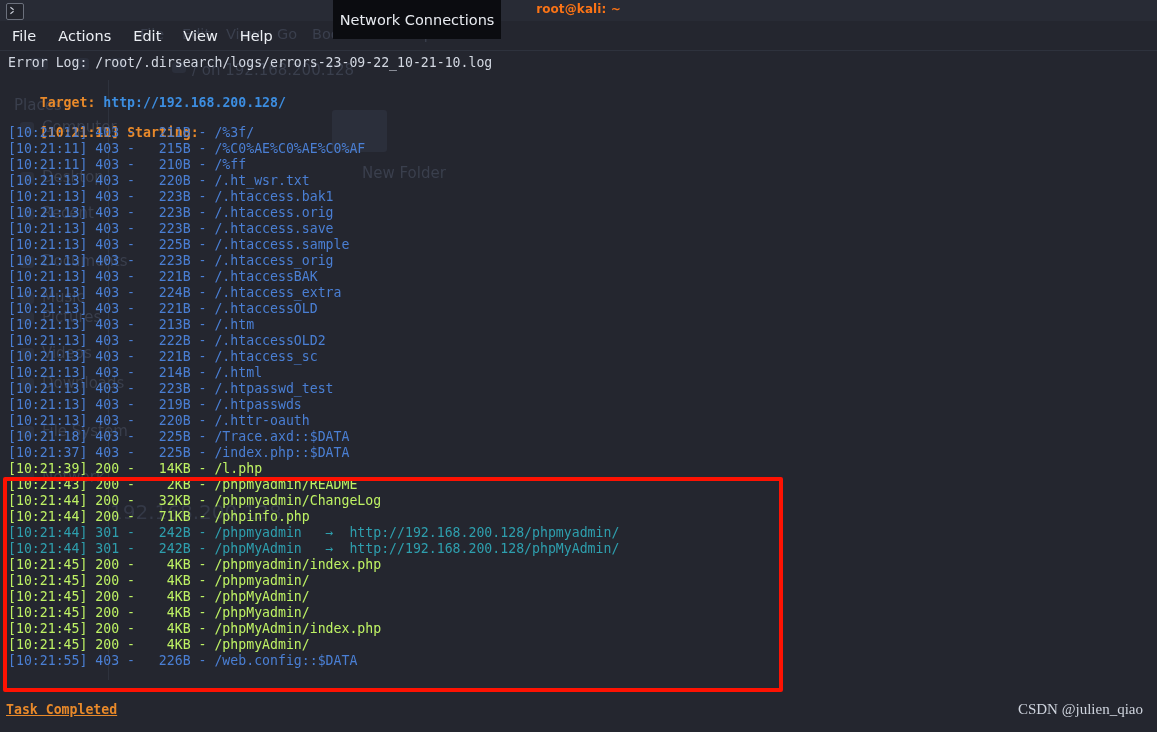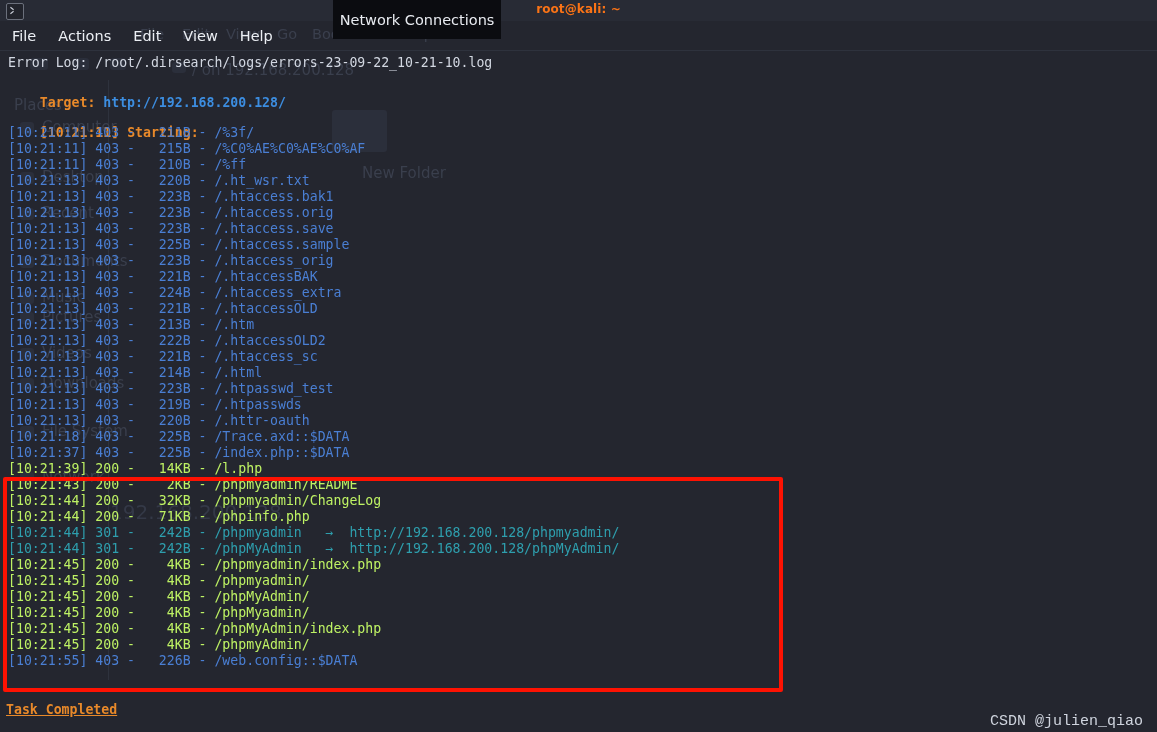--- a/index.html
+++ b/index.html
@@ -167,24 +167,23 @@
     left: 6px; top: 6px;
     font-family: "DejaVu Sans Mono", "Liberation Mono", monospace;
     font-size: 13.2px;
     font-weight: bold;
     color: #e8892a;
     text-decoration: underline;
   }
   .watermark {
     position: absolute;
     right: 14px; top: 5px;
-    font-family: Liberation Mono, monospace;
+    font-family: Liberation Serif, serif;
     font-size: 15px;
     color: #cfd4de;
-    margin-top: 12px;
   }
 </style>
 </head>
 <body>
 
 <div class="ghost-layer">
   <div class="ghost-text" style="left:610px; top:3px; font-size:12px;">/ on 192.</div>
   <div class="ghost-text" style="left:752px; top:3px; font-size:12px;">Thunar</div>
 
   <div class="ghost-text" style="left:140px; top:26px; font-size:14.5px;">File</div>

